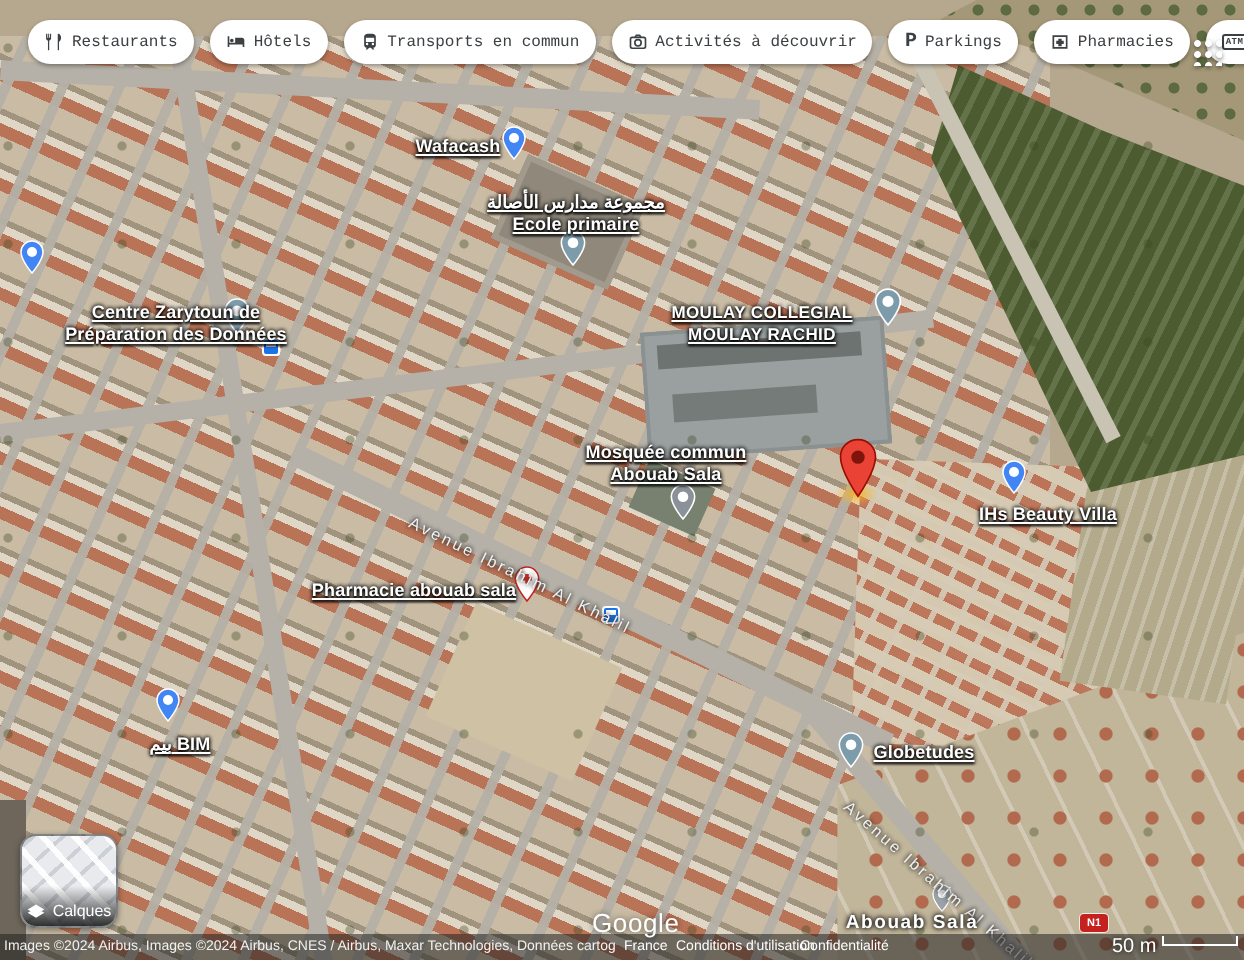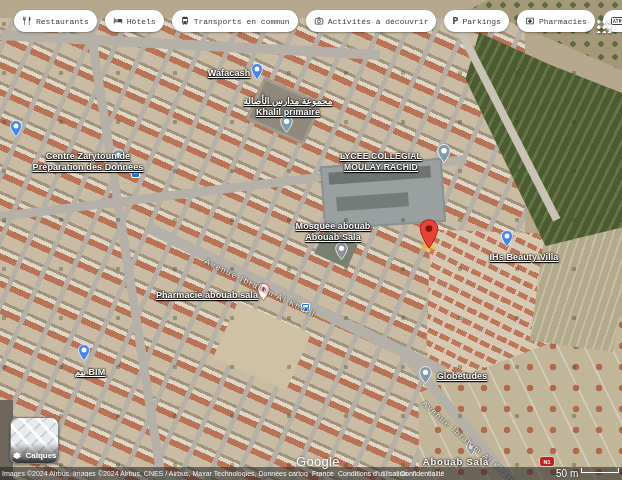--- a/index.html
+++ b/index.html
@@ -94,21 +94,21 @@
   
   #layers-btn{left:10px;top:417px;width:47px;height:45px;border-radius:8px;z-index:30;cursor:pointer;
     border:1px solid rgba(0,0,0,.45);box-shadow:0 1px 3px rgba(0,0,0,.4);overflow:hidden;
     background:
       repeating-linear-gradient(48deg,rgba(255,255,255,.9) 0 3px,rgba(255,255,255,0) 3px 12px),
       repeating-linear-gradient(-42deg,rgba(200,205,212,.9) 0 2px,rgba(200,205,212,0) 2px 10px),
       #e8eaed;}
   #layers-btn .shade{position:absolute;left:0;right:0;bottom:0;height:18px;
     background:linear-gradient(transparent,rgba(0,0,0,.8));display:flex;align-items:flex-end;
     justify-content:center;gap:3px;padding-bottom:2px;}
-  #layers-btn .lbl{color:#fff;font-size:8px;font-weight:700;line-height:10px;}
+  #layers-btn .lbl{color:#fff;font-size:8px;font-weight:400;line-height:10px;}
 
   
   #google-logo{left:296px;top:454px;z-index:31;color:#fff;font-size:13px;font-weight:500;
     letter-spacing:.3px;text-shadow:0 0 3px rgba(0,0,0,.6);}
   #attrib-bar{left:0;right:0;bottom:0;height:13px;background:rgba(32,32,32,.55);z-index:30;
     color:#fff;font-size:7px;}
   #attrib-text{position:absolute;left:2px;top:2.5px;width:306px;white-space:nowrap;overflow:hidden;color:#f1f1f1;}
   .flink{position:absolute;top:2.5px;white-space:nowrap;color:#fff;cursor:pointer;}
   #link-region{left:312px;} #link-terms{left:338px;} #link-privacy{left:400px;}
   #scale-ctl{position:absolute;left:556px;top:1px;display:flex;align-items:flex-start;gap:3px;z-index:31;
@@ -189,32 +189,32 @@
 <svg class="pin" style="left:419px;top:219px;z-index:13" width="20" height="30" viewBox="0 0 24 36">
     <path d="M12 1C6 1 1.5 5.5 1.5 11.5 1.5 20 12 35 12 35s10.5-15 10.5-23.5C22.5 5.5 18 1 12 1z" fill="#EA4335" stroke="#9a0e02" stroke-width="1"></path>
     <circle cx="12" cy="11.5" r="4" fill="#7e150c"></circle>
   </svg>
 <div class="busicon" style="left:131px;top:169px"></div>
 <div class="busicon" style="left:301px;top:303px"></div>
 
 <div class="poi" style="left:229px;top:68px">Wafacash</div>
 <div class="poi" style="left:288px;top:96px">
   <div class="small" dir="rtl">مجموعة مدارس الأصالة</div>
-  <div>Khalil primaire</div>
+  <div>Ecole primaire</div>
 </div>
 <div class="poi" style="left:88px;top:151px">
   <div>Centre Zarytoun de</div>
   <div>Préparation des Données</div>
 </div>
 <div class="poi caps" style="left:381px;top:151px">
-  <div>LYCEE COLLEGIAL</div>
+  <div>MOULAY COLLEGIAL</div>
   <div>MOULAY RACHID</div>
 </div>
 <div class="poi" style="left:333px;top:221px">
-  <div>Mosquée abouab</div>
+  <div>Mosquée commun</div>
   <div>Abouab Sala</div>
 </div>
 <div class="poi" style="left:524px;top:252px">IHs Beauty Villa</div>
 <div class="poi" style="left:207px;top:290px">Pharmacie abouab sala</div>
 <div class="poi" style="left:90px;top:367px">بيم BIM</div>
 <div class="poi" style="left:462px;top:371px">Globetudes</div>
 <div class="street" style="left:207px;top:257px;transform:rotate(26deg)">Avenue Ibrahim Al Khalil</div>
 <div class="street" style="left:426px;top:399px;transform:rotate(41deg)">Avenue Ibrahim Al Khalil</div>
 <div class="locality" style="left:456px;top:456px">Abouab Sala</div>
 <div class="abs" id="road-badge">N1</div>

